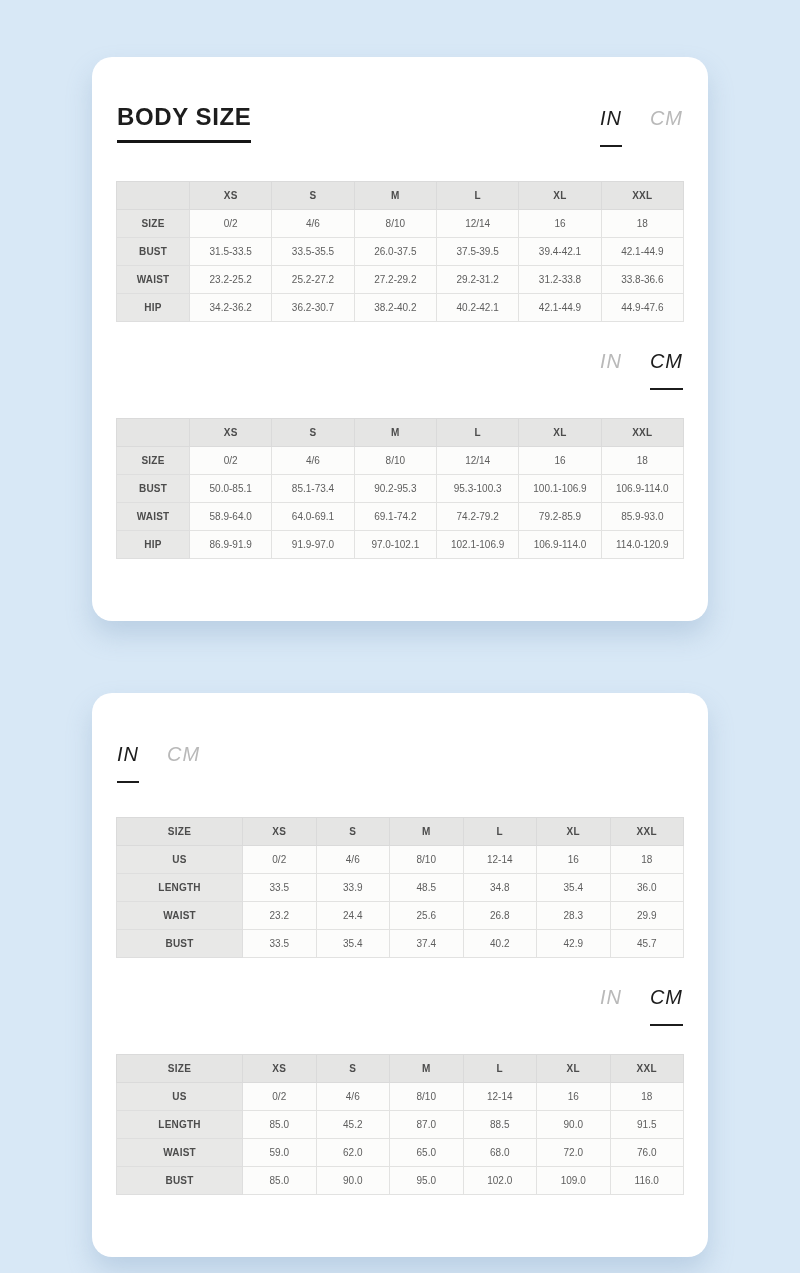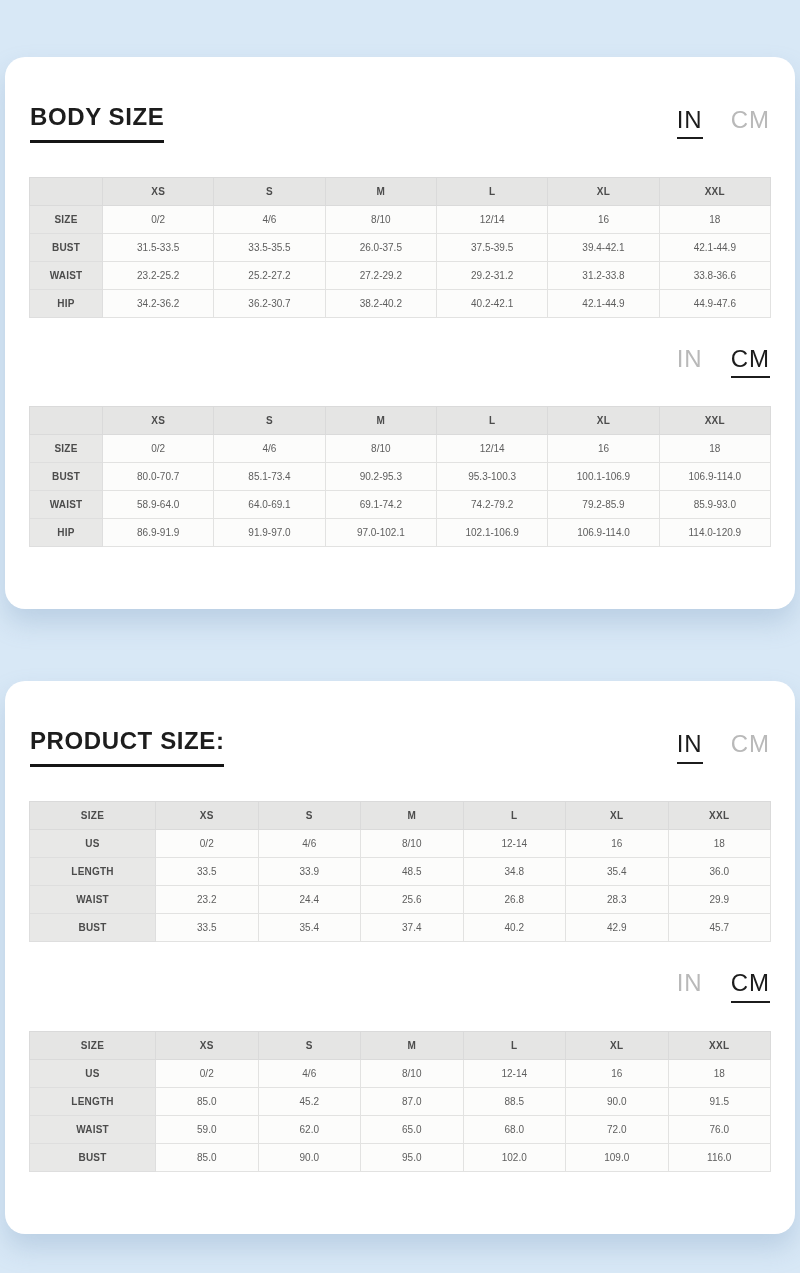--- a/index.html
+++ b/index.html
@@ -8,21 +8,21 @@
     width: 800px;
     height: 1273px;
     background: #d8e8f6;
     font-family: "Liberation Sans", sans-serif;
     overflow: hidden;
   }
   .page {
     padding: 57px 0 56px 0;
   }
   .card {
-    width: 790px;
+    width: 616px;
     margin: 0 auto;
     background: #ffffff;
     border-radius: 20px;
     box-shadow: 0 14px 26px rgba(125, 155, 190, 0.32);
     padding: 46px 24px 62px 24px;
   }
   .card + .card { margin-top: 72px; }
 
   .card-head {
     display: flex;
@@ -45,27 +45,28 @@
     display: flex;
     gap: 28px;
     align-items: flex-start;
     margin-top: 4px;
   }
   .toggle.mid {
     justify-content: flex-end;
     margin: 28px 1px 28px 0;
   }
   .unit {
-    font-size: 24px;
+    font-size: 20px;
     letter-spacing: 1px;
     color: #b9b9b9;
     cursor: pointer;
-    padding-bottom: 4px;
+    padding-bottom: 16px;
     border-bottom: 2px solid transparent;
     line-height: 1.1;
+    font-style: italic;
   }
   .unit.active {
     color: #1c1c1c;
     border-bottom-color: #1c1c1c;
   }
 
   table.size-table {
     width: 100%;
     border-collapse: collapse;
     table-layout: fixed;
@@ -190,21 +191,21 @@
             <th>SIZE</th>
             <td>0/2</td>
             <td>4/6</td>
             <td>8/10</td>
             <td>12/14</td>
             <td>16</td>
             <td>18</td>
           </tr>
           <tr>
             <th>BUST</th>
-            <td>80.0-70.7</td>
+            <td>50.0-85.1</td>
             <td>85.1-73.4</td>
             <td>90.2-95.3</td>
             <td>95.3-100.3</td>
             <td>100.1-106.9</td>
             <td>106.9-114.0</td>
           </tr>
           <tr>
             <th>WAIST</th>
             <td>58.9-64.0</td>
             <td>64.0-69.1</td>
@@ -221,21 +222,20 @@
             <td>102.1-106.9</td>
             <td>106.9-114.0</td>
             <td>114.0-120.9</td>
           </tr>
         </tbody>
       </table>
   </section>
 
   <section class="card">
     <div class="card-head">
-      <h2 class="title">PRODUCT SIZE:</h2>
       <div class="toggle">
         <span class="unit active">IN</span>
         <span class="unit">CM</span>
       </div>
     </div>
 
     <table class="size-table wide-label">
         <thead>
           <tr>
             <th>SIZE</th>

